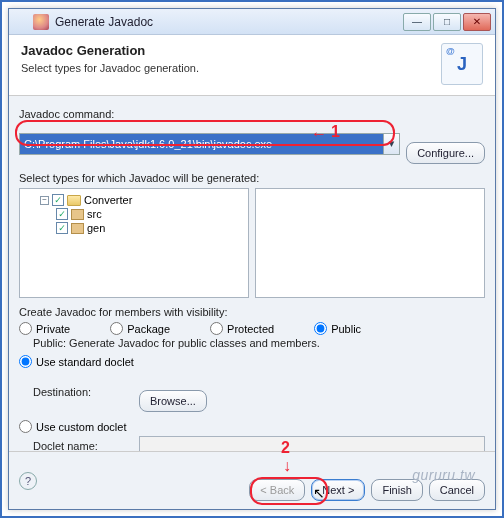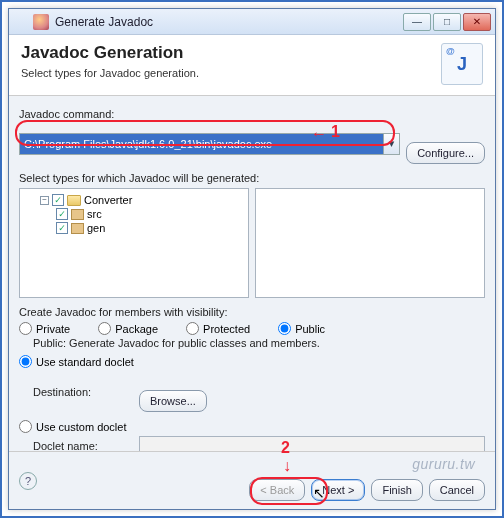--- a/index.html
+++ b/index.html
@@ -7,21 +7,21 @@
   .frame { width: 504px; height: 518px; border: 2px solid #3a6fbf; position: relative; background: #fff; }
   .window { position: absolute; left: 6px; top: 6px; right: 6px; bottom: 6px; border: 1px solid #5a7aa8; background: #eef2f7; box-shadow: 0 0 6px rgba(0,0,0,.2); }
   .titlebar { height: 26px; background: linear-gradient(#eaf1fb,#d3e2f5); display: flex; align-items: center; padding: 0 4px 0 24px; border-bottom: 1px solid #b8c8dd; }
   .titlebar .icon { width: 16px; height: 16px; margin-right: 6px; background: radial-gradient(circle at 40% 35%,#fc8,#d88 60%,#a45); border-radius: 2px; }
   .titlebar .title { flex: 1; color: #223; font-size: 12px; }
   .winbtns { display: flex; gap: 2px; }
   .winbtn { width: 28px; height: 18px; border: 1px solid #8aa; background: linear-gradient(#f8fbff,#d8e6f5); border-radius: 2px; display:flex; align-items:center; justify-content:center; font-size:10px; color:#345; }
   .winbtn.close { background: linear-gradient(#f5b7b0,#e06a5a); color:#600; border-color:#a55; }
   .header { background: #fff; padding: 8px 12px 10px; display:flex; align-items:flex-start; border-bottom:1px solid #ccc; }
   .header .txt { flex:1; }
-  .header h1 { margin:0 0 4px; font-size: 17px; font-weight: bold; color:#222; }
+  .header h1 { margin:0 0 4px; font-size: 13px; font-weight: bold; color:#222; }
   .header .sub { color:#333; }
   .header .banner { width:42px; height:42px; border:1px solid #bcd; background:#f4f8fd; display:flex; align-items:center; justify-content:center; font-weight:bold; color:#2a63c0; font-size:18px; border-radius:3px; position:relative; }
   .header .banner::before{content:"@"; position:absolute; top:2px; left:4px; font-size:9px; color:#4a82d8;}
   .body { padding: 8px 10px 4px; }
   .lbl { display:block; margin: 4px 0 3px; color:#222; text-decoration: underline; text-decoration-color: transparent; }
   .row { display:flex; gap:6px; align-items:center; }
   .combo { position:relative; flex:1; }
   .combo input { width:100%; height:22px; padding:2px 18px 2px 4px; border:1px solid #9aa; background:#fff; }
   .combo input.sel { background:#3a71c8; color:#fff; }
   .combo .dd { position:absolute; right:1px; top:1px; width:16px; height:20px; background:linear-gradient(#fafcff,#dbe6f3); border-left:1px solid #9aa; display:flex; align-items:center; justify-content:center; color:#345; }
@@ -31,34 +31,34 @@
   .marker { color:#e23; font-weight:bold; font-size:16px; position:absolute; }
   .arrow { position:absolute; font-size:16px; color:#e23; font-weight:bold; }
   .panes { display:flex; gap:6px; margin-top:4px; }
   .pane { flex:1; height:110px; border:1px solid #a9b4c0; background:#fff; padding:4px; overflow:auto; }
   .tree ul { list-style:none; margin:0; padding-left:16px; }
   .tree li { padding:1px 0; display:flex; align-items:center; gap:3px; }
   .tree .exp { width:9px; height:9px; border:1px solid #89a; display:inline-flex; align-items:center; justify-content:center; font-size:8px; line-height:1; color:#456; background:#fff; }
   .cb { width:12px; height:12px; border:1px solid #6688aa; background:#fff; display:inline-flex; align-items:center; justify-content:center; font-size:9px; color:#2a6; }
   .folder { width:14px; height:11px; background:linear-gradient(#ffe9a8,#e9c968); border:1px solid #c9a648; border-radius:1px; display:inline-block; }
   .pkg { width:13px; height:11px; background:#e7c58a; border:1px solid #b48f4a; display:inline-block; position:relative; }
-  .radios { display:flex; gap:28px; margin:4px 0 2px; }
+  .radios { display:flex; gap:40px; margin:4px 0 2px; }
   .opt { display:flex; align-items:center; gap:4px; }
   .opt input { margin:0; }
   .note { margin:2px 0 6px 14px; color:#222; }
   .group .row { margin:3px 0 3px 14px; }
   .group .lbl2 { width:100px; color:#222; }
   .group input.txt { flex:1; height:20px; border:1px solid #a9b4c0; padding:2px 4px; background:#fff; }
   .group input.txt:disabled { background:#f2f2f2; color:#999; }
   .disabled { color:#9a9a9a; }
   hr.sep { border:0; border-top:1px solid #c9ced4; margin:8px 0 6px; }
   .footer { position:absolute; left:0; right:0; bottom:0; padding:8px 10px; display:flex; align-items:center; gap:6px; border-top:1px solid #ccc; background:#eef2f7; }
   .footer .help { width:18px; height:18px; border:1px solid #8aa; border-radius:50%; display:flex; align-items:center; justify-content:center; color:#557; margin-right:auto; }
   .cursor { position:absolute; font-size:14px; color:#000; transform: translate(-2px,-2px); }
-  .wm { position:absolute; right:20px; bottom:37px; color:#a9b4c4; font-size:14px; font-style:italic; letter-spacing:.5px; pointer-events:none; }
+  .wm { position:absolute; right:20px; bottom:26px; color:#a9b4c4; font-size:14px; font-style:italic; letter-spacing:.5px; pointer-events:none; }
 </style>
 </head>
 <body>
 
 <div class="frame">
  <div class="window">
 
   <div class="titlebar">
     <span class="icon"></span>
     <span class="title">Generate Javadoc</span>

